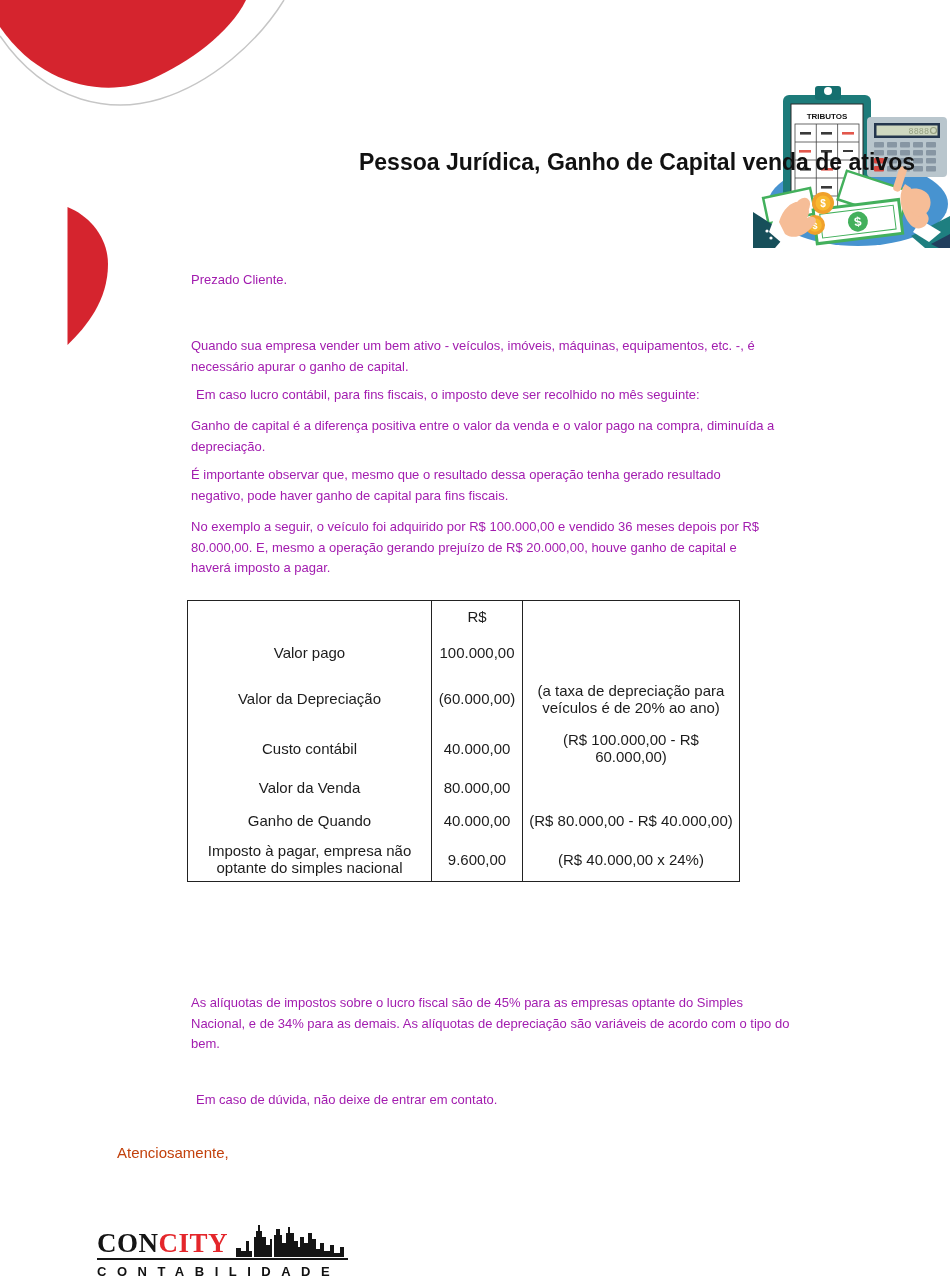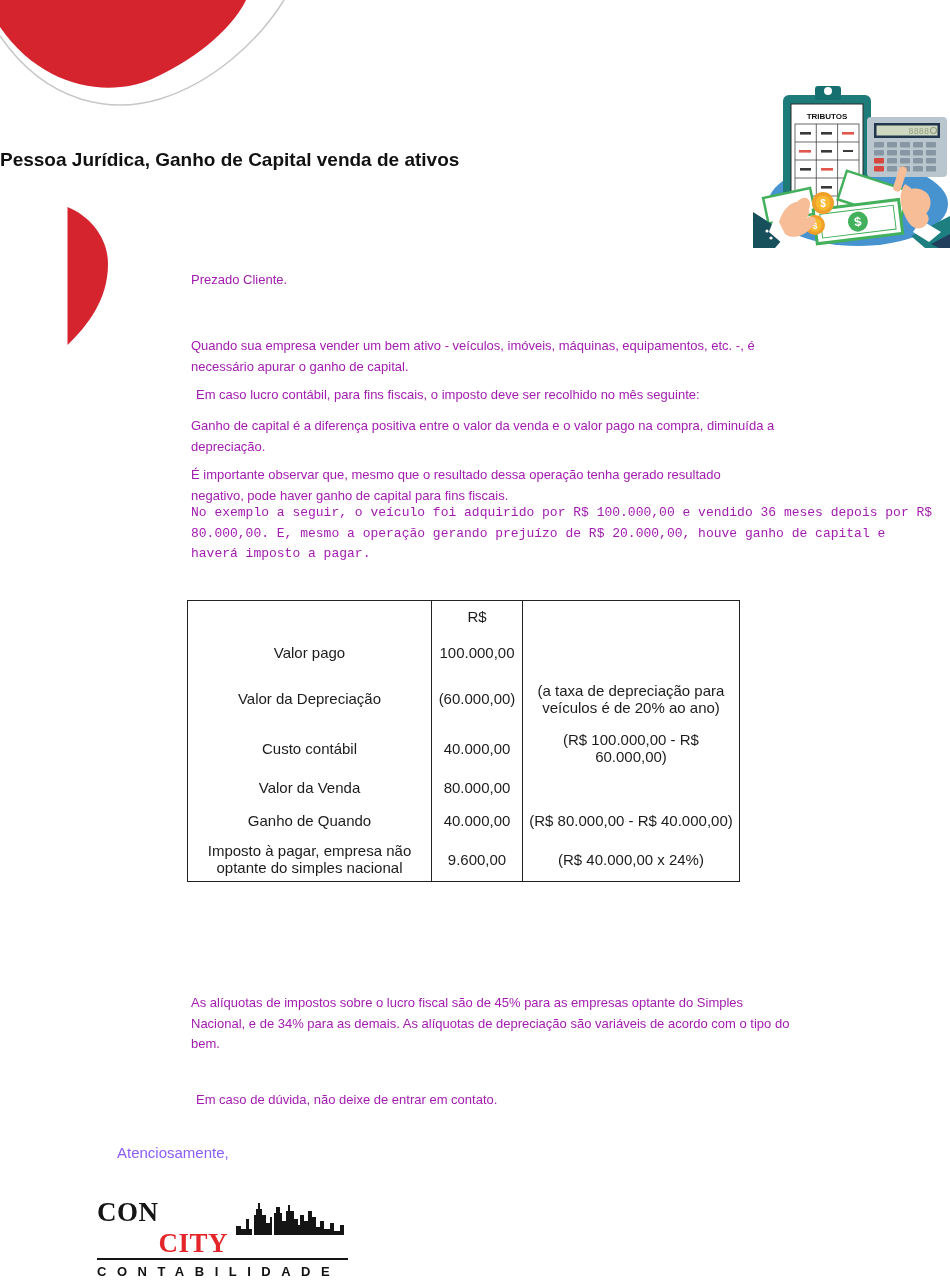--- a/index.html
+++ b/index.html
@@ -5,48 +5,48 @@
   html,body{margin:0;padding:0;background:#ffffff;}
   .page{position:relative;width:950px;height:1282px;background:#ffffff;overflow:hidden;
         font-family:"Liberation Sans",sans-serif;color:#1c1c1c;}
 
   
   .corner{position:absolute;left:0;top:0;}
   .teardrop{position:absolute;left:66px;top:207px;}
   .illus{position:absolute;left:753px;top:84px;}
 
   
-  .title{position:absolute;left:0;top:149px;width:915px;text-align:left;
-         font-size:19px;font-weight:bold;color:#111;}
+  .title{position:absolute;left:0;top:149px;width:915px;text-align:right;
+         font-size:23px;font-weight:bold;color:#111;}
 
   
   .para{position:absolute;left:183px;width:748px;margin:8px;
         font-size:13px;line-height:20.6px;white-space:pre-line;color:#a21caf;}
   .pp0{top:262px;}
   .pp1{top:328px;}
   .pp2{top:377px;padding-left:5px;}
   .pp3{top:408px;}
   .pp4{top:457px;}
-  .pp5{top:495px;font-family:Liberation Mono, monospace;}
+  .pp5{top:509px;}
   .pp6{top:985px;}
   .pp7{top:1082px;padding-left:5px;}
 
   
   .tbl{position:absolute;left:187px;top:600px;border-collapse:collapse;table-layout:fixed;
        border:1.5px solid #222;}
   .tbl td{font-size:15px;text-align:center;vertical-align:middle;padding:0 1px;
           white-space:pre-line;color:#1c1c1c;}
   .tbl td + td{border-left:1.5px solid #222;}
   .r0{height:32px;} .r1{height:40px;} .r2{height:52px;} .r3{height:47px;}
   .r4{height:31px;} .r5{height:35px;} .r6{height:53px;} .r7{height:44px;}
 
   
-  .sig{position:absolute;left:117px;top:1144px;font-size:15px;color:#8b5cf6;}
+  .sig{position:absolute;left:117px;top:1144px;font-size:15px;color:#c2410c;}
   .logo{position:absolute;left:97px;top:1199px;}
-  .logo-top{display:flex;border-bottom:2.5px solid #151515;
+  .logo-top{display:flex;align-items:flex-end;border-bottom:2.5px solid #151515;
             padding-bottom:1px;width:fit-content;}
   .logo-con{font-family:"Liberation Serif",serif;font-weight:bold;font-size:27px;
             line-height:1;color:#151515;letter-spacing:.5px;}
   .logo-city{font-family:"Liberation Serif",serif;font-weight:bold;font-size:27px;
              line-height:1;color:#e4262b;letter-spacing:.5px;margin-top:31px;}
   .skyline{margin-left:8px;display:block;}
   .logo-sub{margin-top:4px;font-size:13px;font-weight:bold;letter-spacing:10.5px;
             color:#111;white-space:nowrap;}
 </style>
 </head>

